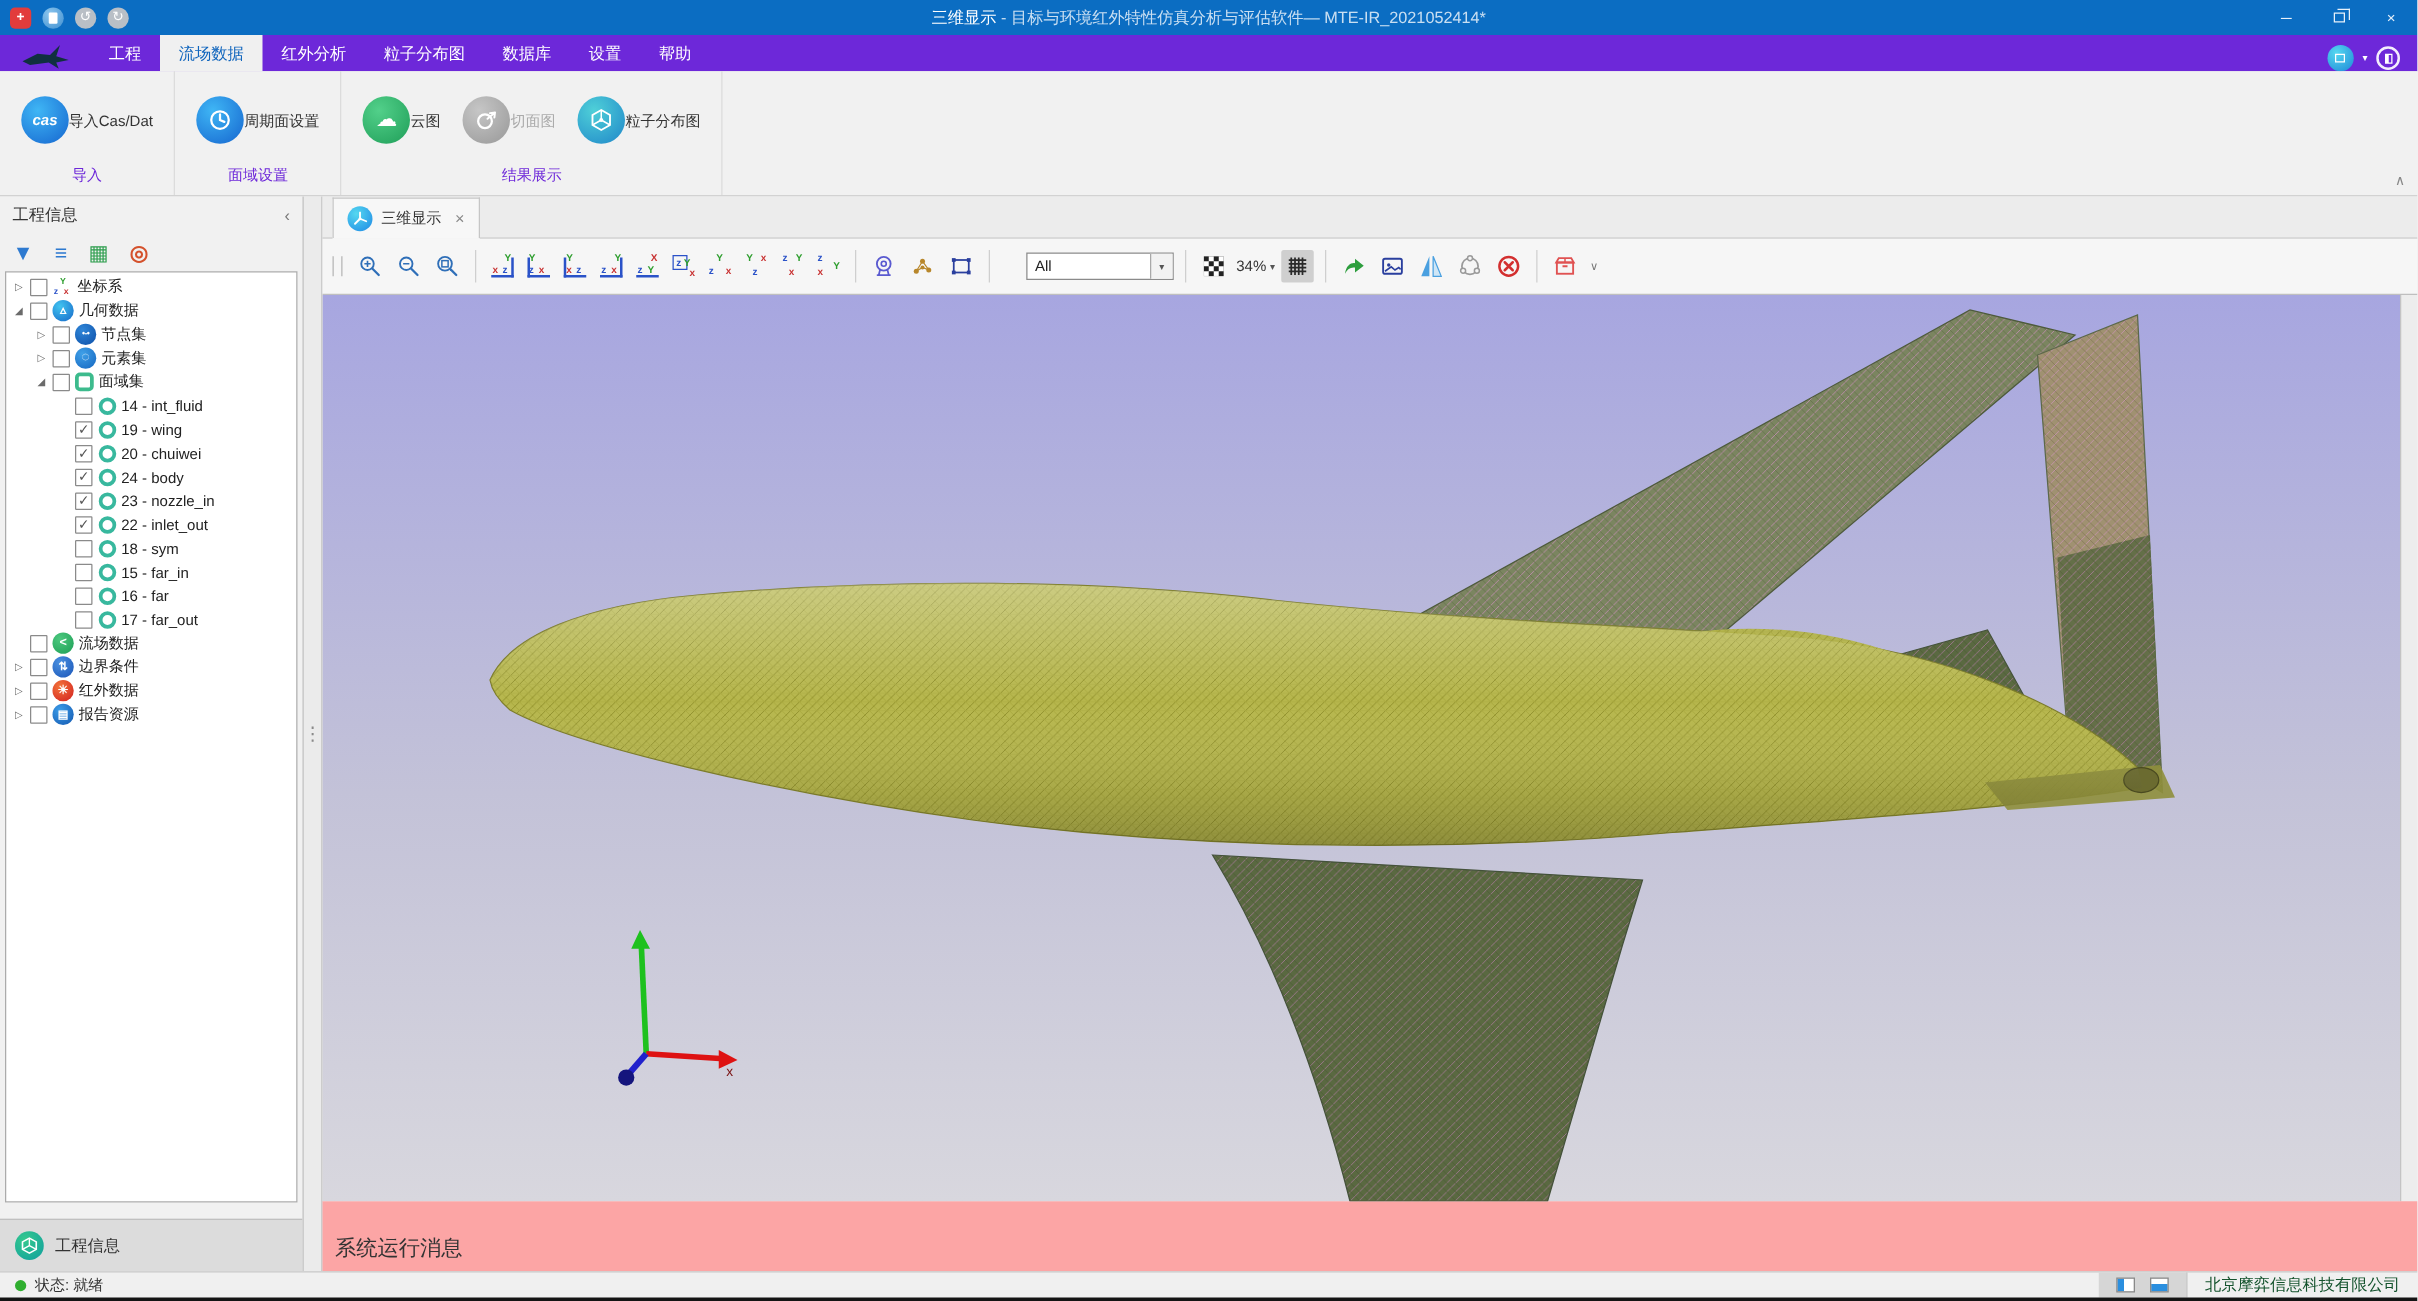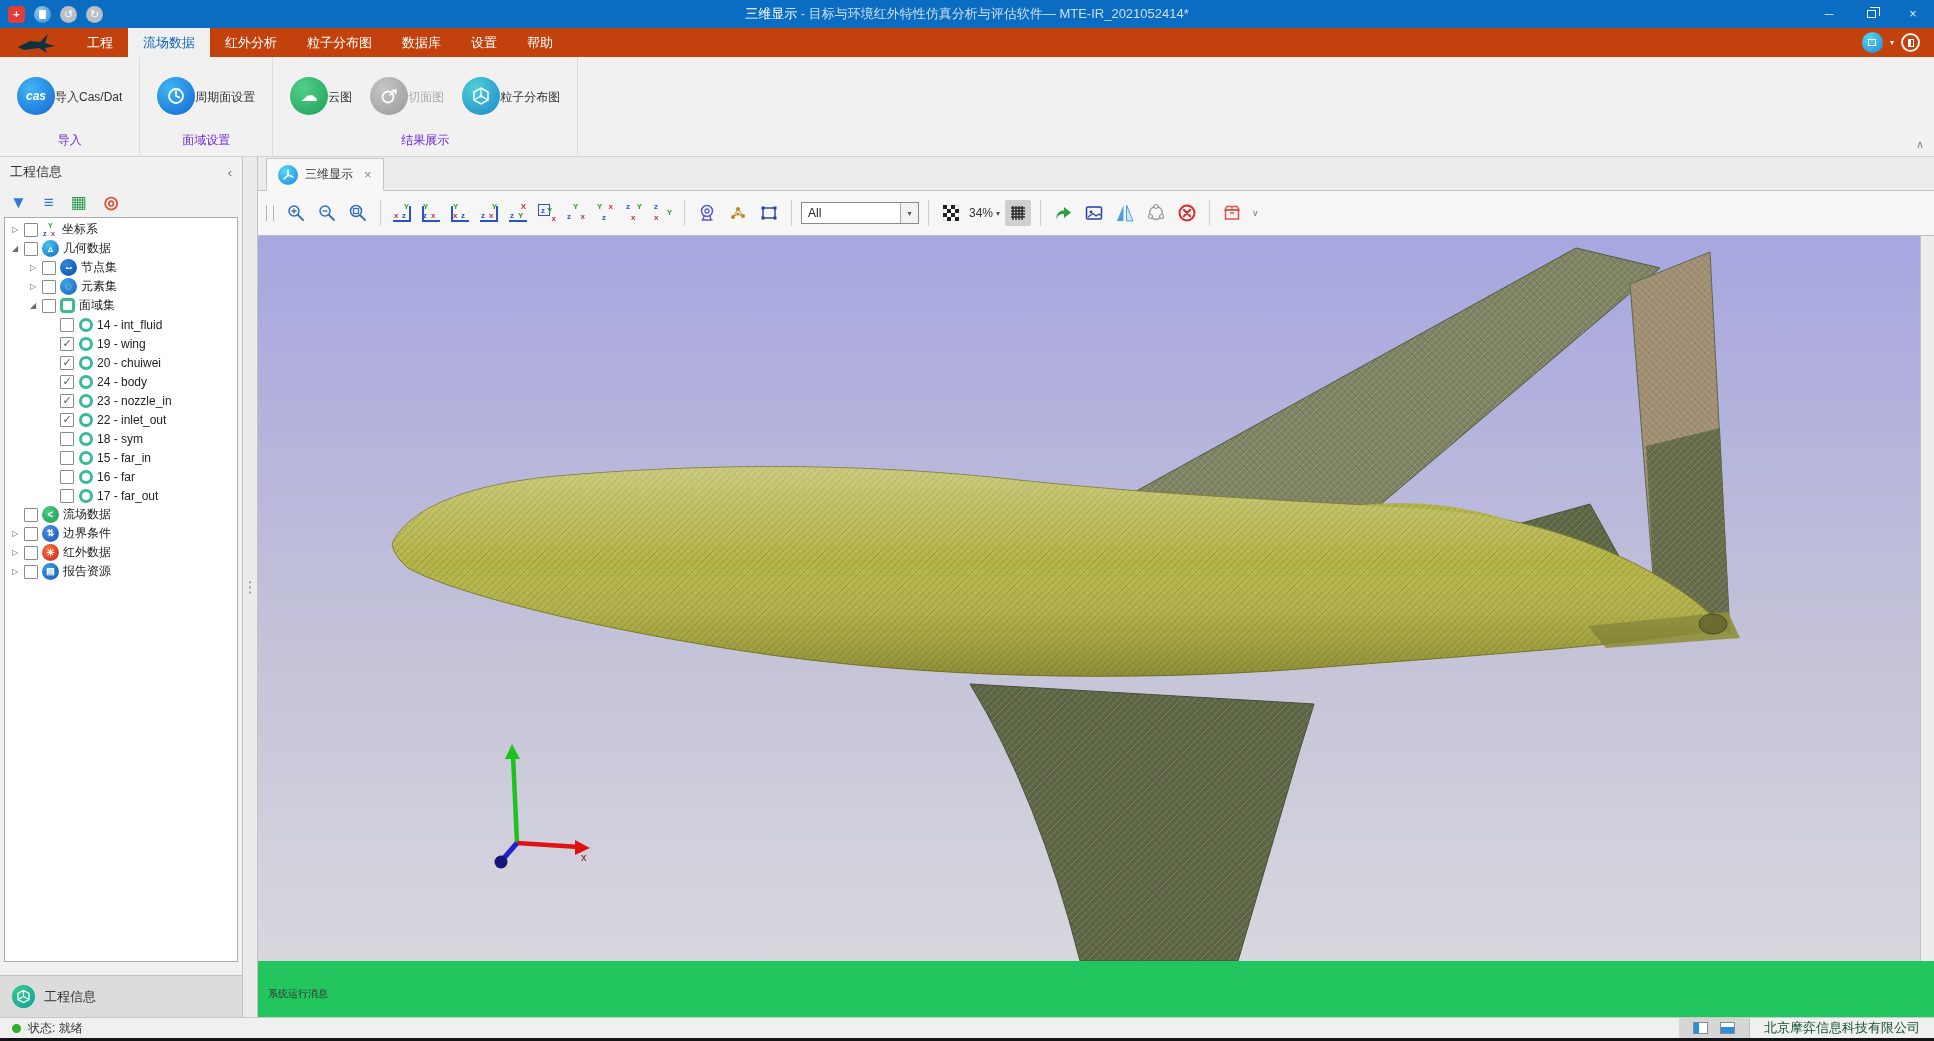--- a/index.html
+++ b/index.html
@@ -15,21 +15,21 @@
   .qa-doc b{width:7px;height:9px;background:#fff;border-radius:1px;display:block;}
   .qa-gray{background:#b9bfc6;font-size:11px;}
   .wtitle{position:absolute;left:50%;transform:translateX(-50%);white-space:nowrap;font-size:13px;color:#fff;}
   .wtitle .t2{color:rgba(255,255,255,0.78);}
   .wincontrols{margin-left:auto;display:flex;height:100%;}
   .winbtn{width:42px;height:100%;display:flex;align-items:center;justify-content:center;color:#e8f1fa;font-size:12px;}
   .restore-glyph{width:9px;height:8px;border:1px solid #e8f1fa;position:relative;}
   .restore-glyph::before{content:"";position:absolute;top:-4px;left:2px;width:9px;height:8px;border:1px solid #e8f1fa;border-bottom:none;border-left:none;}
 
   
-  .menubar{height:29px;background:#c2410c;display:flex;align-items:center;flex:0 0 auto;}
+  .menubar{height:29px;background:#6d28d9;display:flex;align-items:flex-end;flex:0 0 auto;}
   .logo{width:72px;display:flex;align-items:center;justify-content:center;}
   .mitem{padding:0 15px;line-height:29px;color:#fff;font-size:13px;cursor:default;}
   .mitem.active{background:#f0f0f0;color:#1065bd;}
   .menuright{margin-left:auto;display:flex;align-items:center;gap:7px;padding-right:14px;}
   .mr-circ1{width:21px;height:21px;border-radius:50%;background:radial-gradient(circle at 35% 30%,#55d8f0,#1e88d8);display:flex;align-items:center;justify-content:center;}
   .mr-circ1 b{width:8px;height:7px;border:1.5px solid #fff;display:block;}
   .mr-dd{color:#fff;font-size:8px;}
   .mr-circ2{width:19px;height:19px;border-radius:50%;border:2px solid rgba(255,255,255,.92);display:flex;align-items:center;justify-content:center;}
   .mr-circ2 b{width:6px;height:8px;border:1px solid #fff;border-left-width:3px;display:block;}
 
@@ -100,33 +100,33 @@
   .tbtn{width:26px;height:26px;display:flex;align-items:center;justify-content:center;border-radius:2px;flex:0 0 auto;}
   .tbtn.pressed{background:#cfcfcf;}
   .handle{width:8px;height:16px;border-left:1px solid #b5b5b5;border-right:1px solid #b5b5b5;margin-right:4px;flex:0 0 auto;}
   .vb{position:relative;width:24px;height:24px;flex:0 0 auto;}
   .vb i{position:absolute;font-style:normal;font-size:8px;font-weight:bold;line-height:8px;}
   .lr{color:#c83232;}.lg{color:#2e9e2e;}.lb{color:#2a52c8;}
   .ub{position:absolute;left:3px;right:3px;bottom:3px;border-bottom:2px solid #2a52c8;}
   .rbr{position:absolute;top:5px;bottom:3px;right:3px;border-right:2px solid #2a52c8;}
   .lbr{position:absolute;top:5px;bottom:3px;left:3px;border-left:2px solid #2a52c8;}
   .bx{position:absolute;left:3px;top:3px;right:9px;bottom:9px;border:1.5px solid #2a52c8;}
-  .combo{width:118px;height:22px;background:#fff;border:1px solid #8a8a8a;display:flex;align-items:center;flex:0 0 auto;}
+  .combo{width:118px;height:22px;background:#fff;border:1px solid #8a8a8a;display:flex;align-items:center;flex:0 0 auto;margin-left:20px;}
   .combo .val{flex:1;padding-left:6px;font-size:12px;color:#222;}
   .combo .dd{width:18px;height:100%;border-left:1px solid #a8a8a8;background:#f2f2f2;display:flex;align-items:center;justify-content:center;font-size:8px;color:#555;}
   .zoomlab{font-size:12px;color:#333;display:flex;align-items:center;gap:3px;flex:0 0 auto;}
   .zoomlab .dd2{font-size:8px;color:#555;}
   .pkgchev{font-size:9px;color:#777;margin-left:2px;}
 
   .viewportrow{flex:1;display:flex;min-height:0;}
   .viewport{flex:1;position:relative;min-width:0;}
   .viewport svg.scene{display:block;width:100%;height:100%;}
   .gutter{width:14px;background:#ededed;border-left:1px solid #c4c4c4;flex:0 0 auto;}
 
-  .msgpanel{height:56px;background:#22c55e;flex:0 0 auto;padding:26px 0 0 10px;font-size:10px;color:#333;}
+  .msgpanel{height:56px;background:#fca5a5;flex:0 0 auto;padding:26px 0 0 10px;font-size:17px;color:#333;}
 
   
   .statusbar{height:21px;background:#f0f0f0;border-top:1px solid #c8c8c8;display:flex;align-items:center;padding:0 0 0 12px;font-size:12px;flex:0 0 auto;}
   .sdot{width:9px;height:9px;border-radius:50%;background:#2fae2f;margin-right:7px;}
   .sright{margin-left:auto;display:flex;align-items:center;height:100%;}
   .chip{background:#d6d6d6;height:100%;display:flex;align-items:center;gap:12px;padding:0 14px;}
   .chipic1{width:15px;height:12px;border:1px solid #8a8a8a;background:linear-gradient(90deg,#2b8fdf 42%,#fff 42%);}
   .chipic2{width:15px;height:12px;border:1px solid #8a8a8a;background:linear-gradient(180deg,#fff 45%,#2b8fdf 45%);}
   .company{border-left:1px solid #c2c2c2;height:100%;display:flex;align-items:center;padding:0 14px;font-size:13px;color:#14532d;}
   .bottomstrip{height:3px;background:#141414;flex:0 0 auto;}

